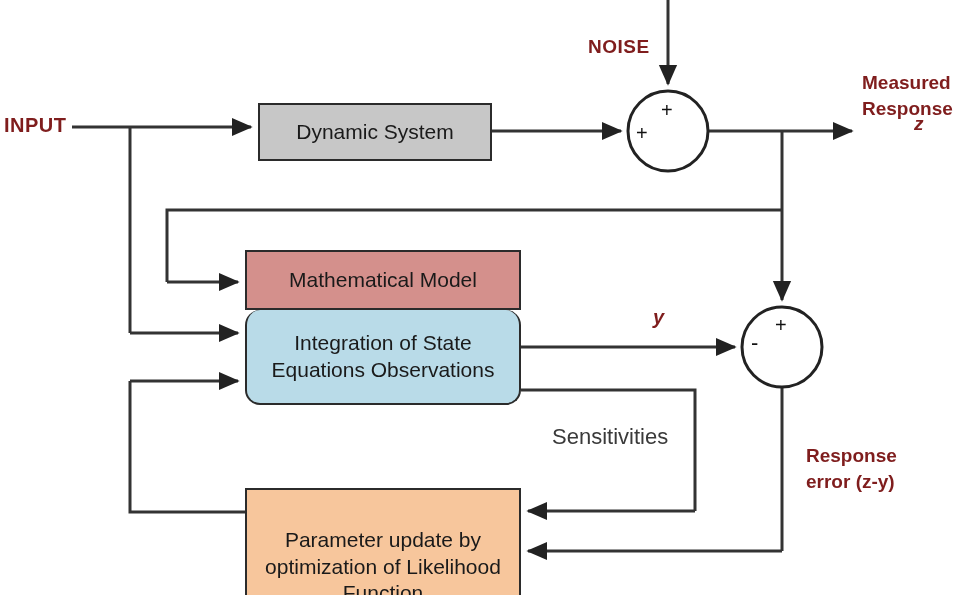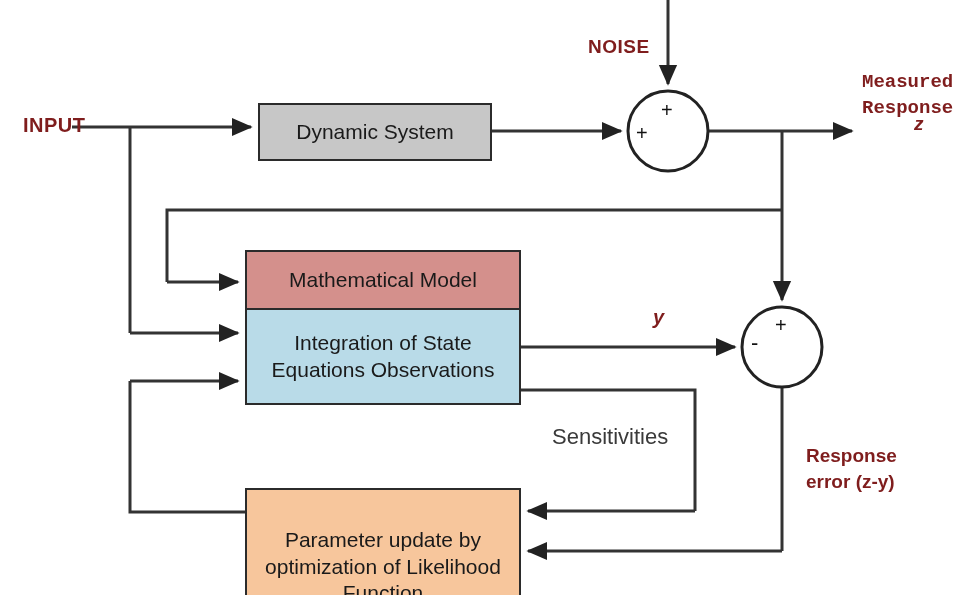--- a/index.html
+++ b/index.html
@@ -44,37 +44,38 @@
   }
   #block-math-model {
     left: 245px; top: 250px; width: 276px; height: 60px;
     background: #d4908c;
     border-bottom-width: 2px;
   }
   #block-integration {
     left: 245px; top: 310px; width: 276px; height: 95px;
     background: #b9dbe8;
     border-top-width: 0;
+    border-radius: 15px;
   }
   #block-param-update {
     left: 245px; top: 456px; width: 276px; height: 158px;
     background: #f7c69c;
     margin-top: 32px;
   }
   .lbl {
     position: absolute;
     color: #7f1d1d;
     z-index: 4;
     white-space: pre-line;
   }
   .lbl.bold { font-weight: bold; }
-  #label-input { left: 4px; top: 114px; font-size: 20px; letter-spacing: 0.5px; margin-left: 19px; }
+  #label-input { left: 4px; top: 114px; font-size: 20px; letter-spacing: 0.5px; }
   #label-noise { left: 588px; top: 36px; font-size: 19px; letter-spacing: 0.5px; }
   #label-measured-response {
-    left: 862px; top: 70px; font-size: 19px; line-height: 1.35; text-align: left; font-family: Liberation Mono, monospace;
+    left: 862px; top: 70px; font-size: 19px; line-height: 1.35; text-align: left;
   }
   #label-z { left: 914px; top: 113px; font-size: 19px; font-style: italic; }
   #label-y { left: 653px; top: 306px; font-size: 20px; font-style: italic; }
   #label-response-error {
     left: 806px; top: 443px; font-size: 19px; line-height: 1.35; text-align: left;
   }
   #label-sensitivities {
     left: 552px; top: 424px; font-size: 22px; color: #3a3a3a; font-weight: normal;
   }
   .sign {

